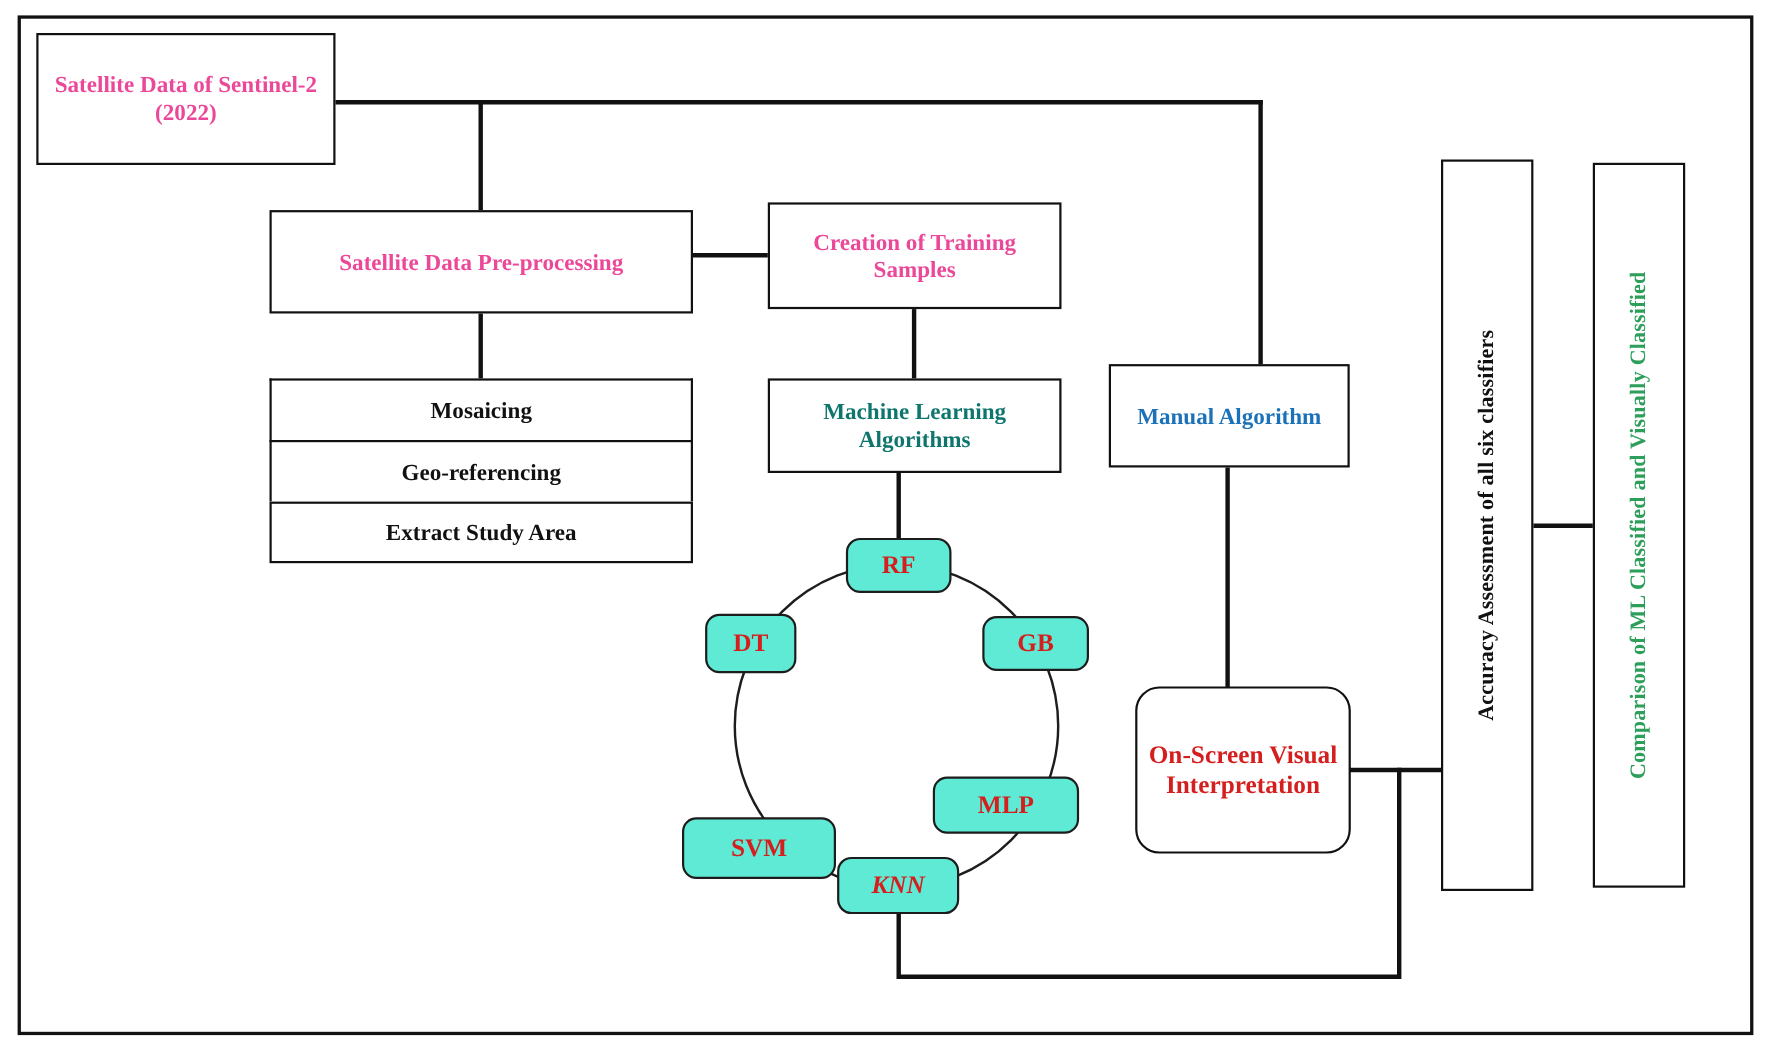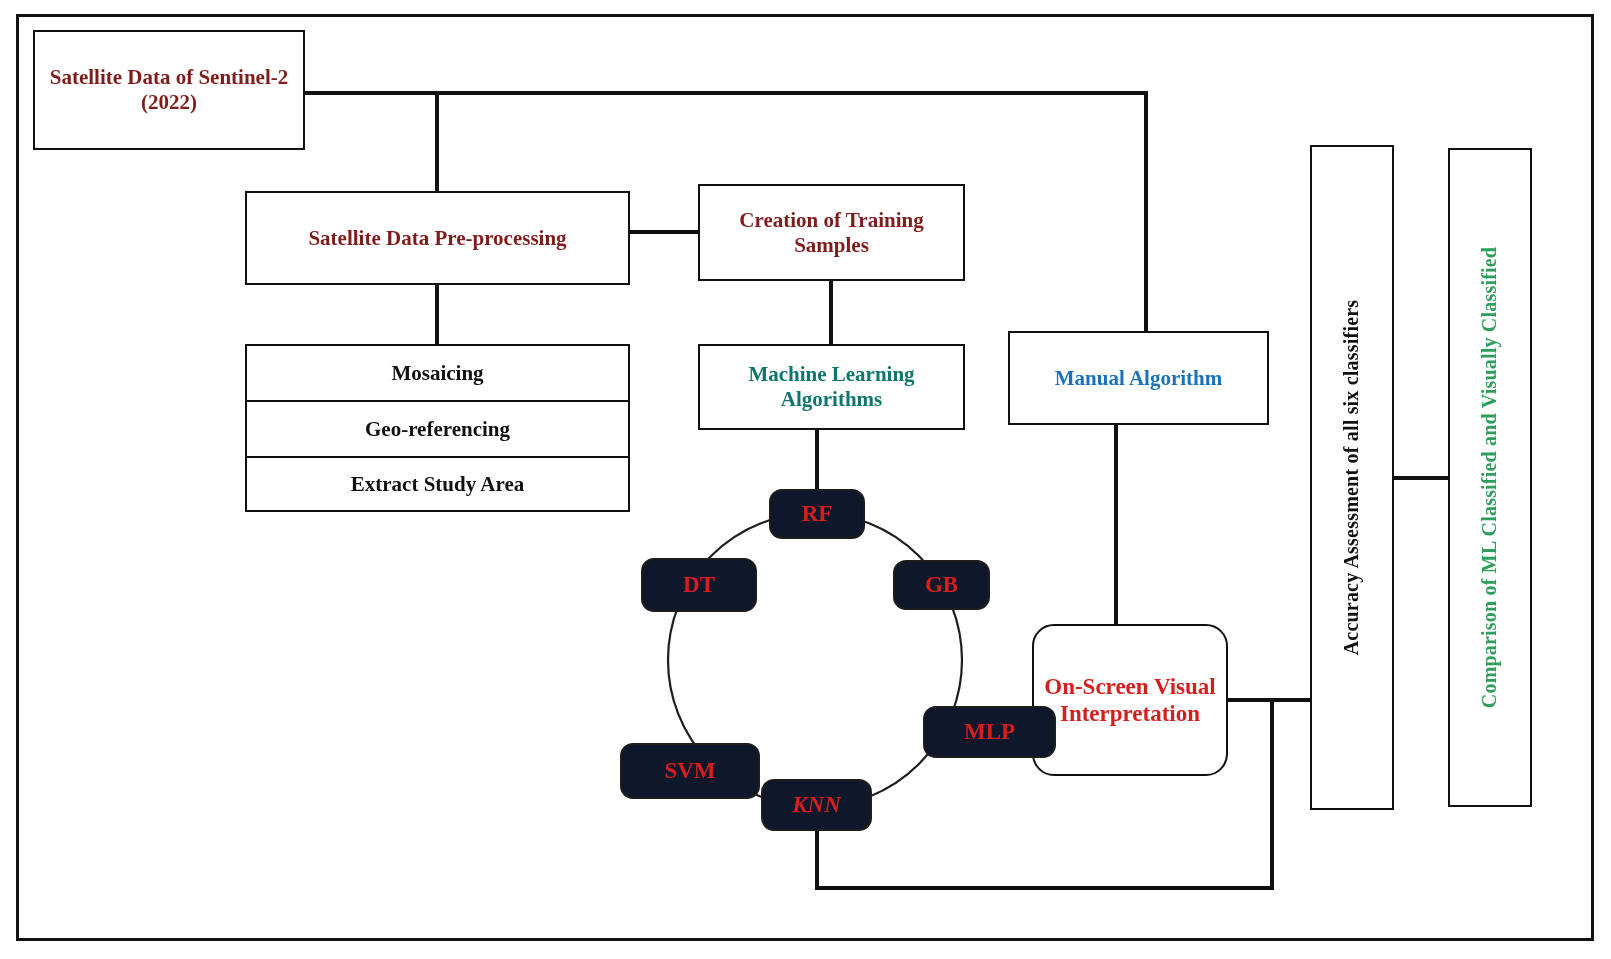--- a/index.html
+++ b/index.html
@@ -42,21 +42,21 @@
   .node {
     position: absolute;
     box-sizing: border-box;
     background: #ffffff;
     border: 2.5px solid #111111;
     display: flex;
     align-items: center;
     justify-content: center;
     text-align: center;
     font-weight: bold;
-    color: #7f1d1d;
+    color: #ec4899;
     line-height: 1.18;
     z-index: 5;
   }
   .node.rounded {
     border-radius: 14px;
     border-width: 2px;
   }
   .node.rounded.big {
     border-radius: 22px;
   }
@@ -100,51 +100,51 @@
   }
   #stack-steps .step:last-child {
     border-bottom-width: 2.5px;
   }
   #node-ml-algorithms {
     left: 698px; top: 344px; width: 267px; height: 86px;
     font-size: 21px;
     color: #0f766e;
   }
   #node-manual-algorithm {
-    left: 1008px; top: 331px; width: 261px; height: 94px;
+    left: 1008px; top: 331px; width: 219px; height: 94px;
     font-size: 21px;
     color: #1C72B8;
     justify-content: center;
   }
   #node-onscreen {
     left: 1032px; top: 624px; width: 196px; height: 152px;
     font-size: 23px;
     color: #D51F1F;
   }
   
   .clf {
     position: absolute;
     box-sizing: border-box;
-    background: #0f172a;
+    background: #5eead4;
     border: 2px solid #1d1d1d;
     border-radius: 13px;
     display: flex;
     align-items: center;
     justify-content: center;
     font-size: 23px;
     font-weight: bold;
     color: #D51F1F;
     z-index: 6;
   }
   #clf-rf  { left: 769px; top: 489px; width: 96px;  height: 50px; }
   #clf-gb  { left: 893px; top: 560px; width: 97px;  height: 50px; }
-  #clf-mlp { left: 923px; top: 706px; width: 133px; height: 52px; }
+  #clf-mlp { left: 848px; top: 706px; width: 133px; height: 52px; }
   #clf-knn { left: 761px; top: 779px; width: 111px; height: 52px; font-style: italic; }
   #clf-svm { left: 620px; top: 703px; width: 140px; height: 56px; margin-top: 40px; }
-  #clf-dt  { left: 641px; top: 558px; width: 116px;  height: 54px; text-align: center; }
+  #clf-dt  { left: 641px; top: 558px; width: 83px;  height: 54px; text-align: center; }
   
   .vbox {
     position: absolute;
     box-sizing: border-box;
     background: #ffffff;
     border: 2.5px solid #111111;
     display: flex;
     align-items: center;
     justify-content: center;
     z-index: 5;

